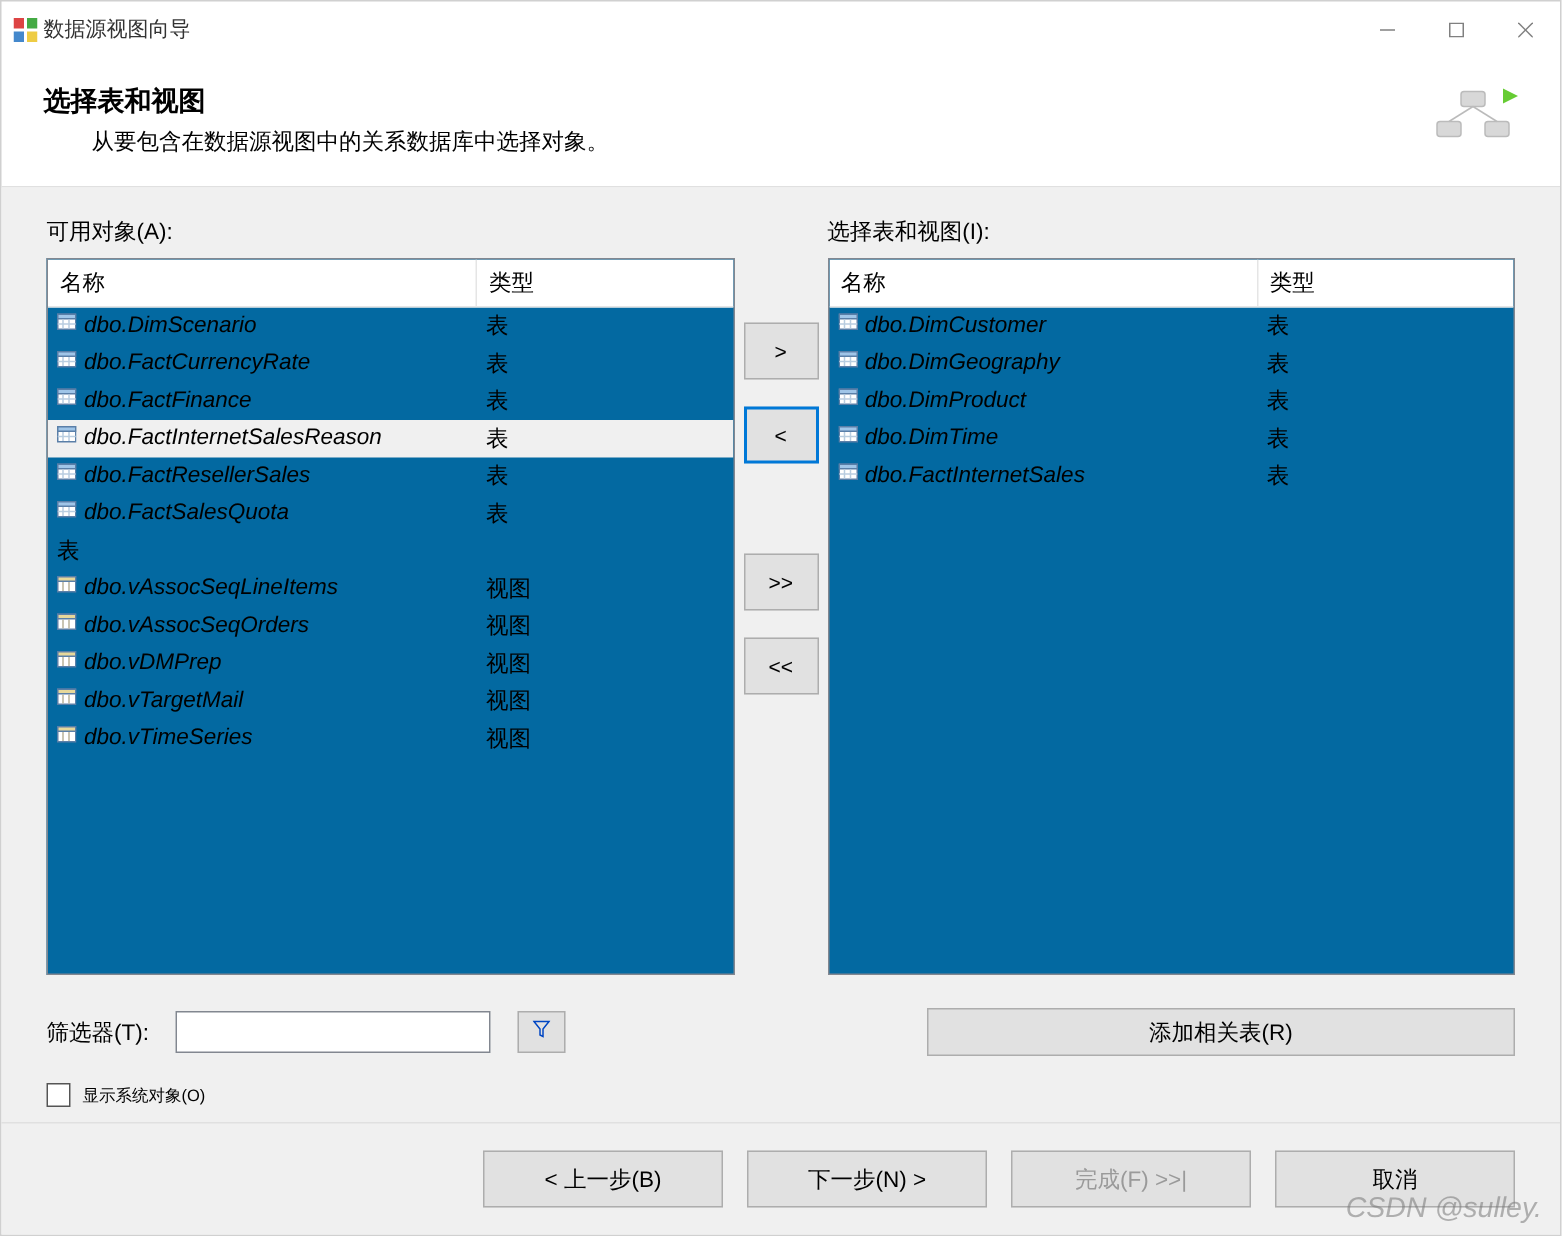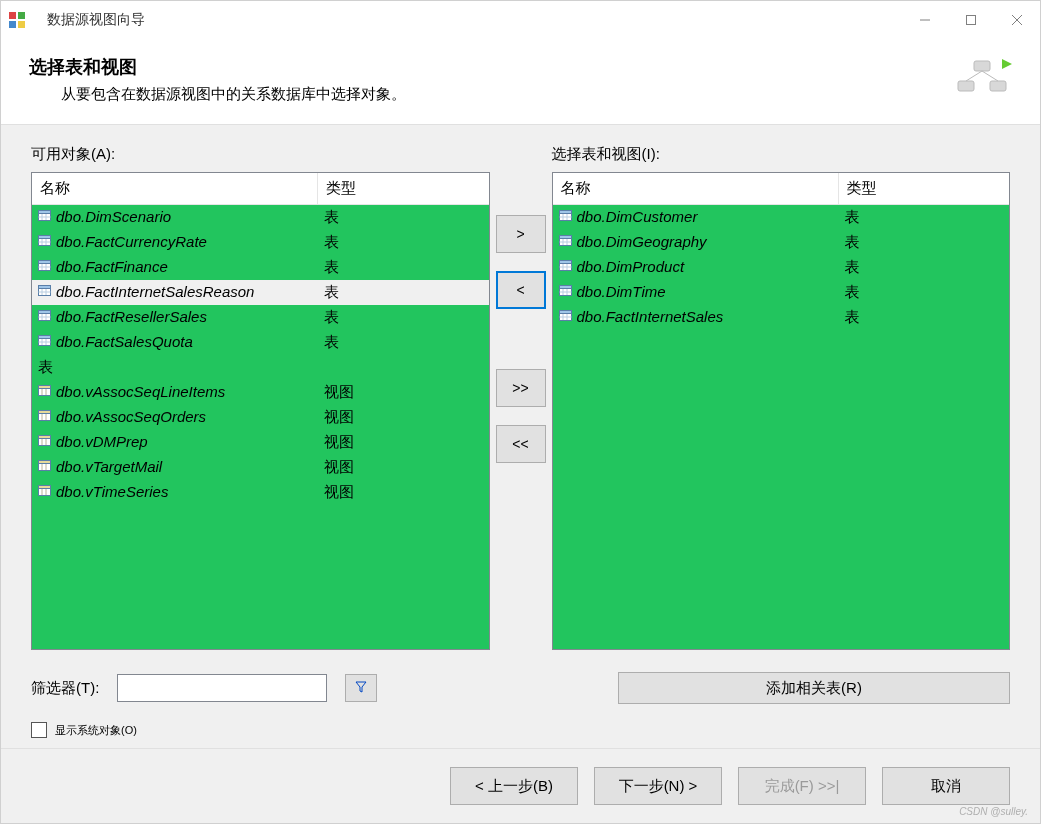--- a/index.html
+++ b/index.html
@@ -1,32 +1,32 @@
 <!DOCTYPE html>
 <html><head>
 <meta charset="utf-8">
 <style>
   * { box-sizing: border-box; font-family: "Microsoft YaHei", "Segoe UI", sans-serif; }
   body { margin: 0; background: #fff; }
   .window { width: 1041px; height: 824px; border: 1px solid #d0d0d0; background: #fff; display: flex; flex-direction: column; position: relative; }
   .titlebar { height: 38px; display: flex; align-items: center; justify-content: space-between; padding: 0 0 0 8px; font-size: 14px; color: #333; }
-  .titlebar-left { display: flex; align-items: center; gap: 22px; }
+  .titlebar-left { display: flex; align-items: center; gap: 4px; }
   .app-icon { width: 16px; height: 16px; display: inline-block; }
   .app-icon svg { width: 16px; height: 16px; }
   .win-controls { display: flex; }
   .win-btn { width: 46px; height: 38px; display: flex; align-items: center; justify-content: center; color: #808080; font-size: 13px; }
   .header { padding: 16px 28px 20px 28px; border-bottom: 1px solid #e0e0e0; display: flex; justify-content: space-between; align-items: flex-start; gap: 16px; }
   .header-text h2 { margin: 0 0 6px 0; font-size: 18px; font-weight: bold; color: #000; }
   .header-text p { margin: 0 0 0 32px; font-size: 15px; color: #000; }
   .header-icon { width: 60px; height: 45px; flex-shrink: 0; }
   .body { flex: 1; padding: 20px 30px 10px 30px; background: #f0f0f0; display: flex; flex-direction: column; }
   .lists-row { display: flex; flex: 1; min-height: 0; }
   .list-panel { display: flex; flex-direction: column; flex: 1; min-width: 0; }
   .list-panel-label { font-size: 15px; margin-bottom: 8px; color: #000; }
-  .list-box { flex: 1; border: 1px solid #828790; background: #22c55e; overflow: hidden; display: flex; flex-direction: column; }
+  .list-box { flex: 1; border: 1px solid #828790; background: #0369a1; overflow: hidden; display: flex; flex-direction: column; }
   .list-header { display: flex; background: #fff; border-bottom: 1px solid #e5e5e5; }
   .list-header div { padding: 6px 8px; font-size: 15px; color: #000; border-right: 1px solid #e5e5e5; }
   .list-header div:last-child { border-right: none; }
   .col-name { width: 286px; flex-shrink: 0; }
   .col-type { flex: 1; }
   .list-body-wrap { flex: 1; overflow-y: auto; overflow-x: hidden; }
   .list-row { display: flex; font-size: 15px; color: #000; cursor: default; }
   .list-row.selected { background: #f0f0f0; }
   .list-row .cell-name { width: 286px; flex-shrink: 0; padding: 3px 6px; display: flex; gap: 5px; font-style: italic; }
   .list-row .cell-type { flex: 1; padding: 3px 6px; }
@@ -35,23 +35,23 @@
   .tbtn { width: 50px; height: 38px; border: 1px solid #adadad; background: #e1e1e1; font-size: 14px; color: #000; display:flex; align-items:center; justify-content:center; cursor:pointer; }
   .tbtn.focused { border: 2px solid #0078d7; }
   .filter-row { display: flex; align-items: center; margin-top: 22px; gap: 18px; }
   .filter-label { font-size: 15px; }
   .filter-input { width: 210px; height: 28px; border: 1px solid #828790; background: #fff; font-size: 14px; padding: 2px 4px; }
   .filter-btn { width: 32px; height: 28px; border: 1px solid #adadad; background: #e1e1e1; display:flex; align-items:center; justify-content:center; color:#0046c3; cursor:pointer; }
   .add-related-btn { margin-left: auto; width: 392px; height: 32px; border: 1px solid #adadad; background: #e1e1e1; font-size: 15px; cursor:pointer; }
   .checkbox-row { margin-top: 18px; display: flex; align-items: flex-end; gap: 8px; font-size: 11px; }
   .chk { width: 16px; height: 16px; border: 1px solid #555; background: #fff; }
   .footer { border-top: 1px solid #e0e0e0; padding: 18px 30px 18px 30px; display: flex; justify-content: flex-end; gap: 16px; background: #f0f0f0; }
-  .footer button { width: 128px; height: 38px; border: 1px solid #adadad; background: #e1e1e1; font-size: 15px; cursor:pointer; }
+  .footer button { width: 160px; height: 38px; border: 1px solid #adadad; background: #e1e1e1; font-size: 15px; cursor:pointer; }
   .footer button:disabled { color: #9a9a9a; cursor: default; }
-  .watermark { position:absolute; right:12px; bottom:6px; font-size:10px; color:rgba(120,120,120,0.55); font-style:italic; pointer-events:none; }
+  .watermark { position:absolute; right:12px; bottom:6px; font-size:19px; color:rgba(120,120,120,0.55); font-style:italic; pointer-events:none; }
   
   .list-body-wrap::-webkit-scrollbar { width: 17px; }
   .list-body-wrap::-webkit-scrollbar-track { background: #f0f0f0; }
   .list-body-wrap::-webkit-scrollbar-thumb { background: #c0c0c0; }
   .list-body-wrap::-webkit-scrollbar-button { background:#f0f0f0; height:17px; }
 </style>
 </head>
 <body>
 
 <div class="window">

